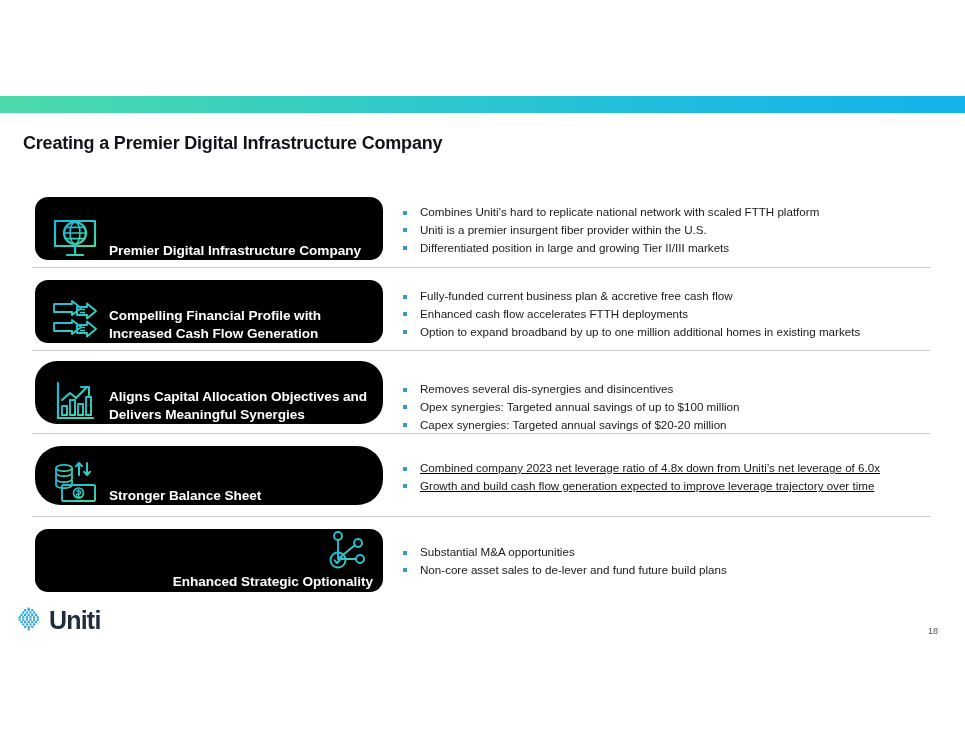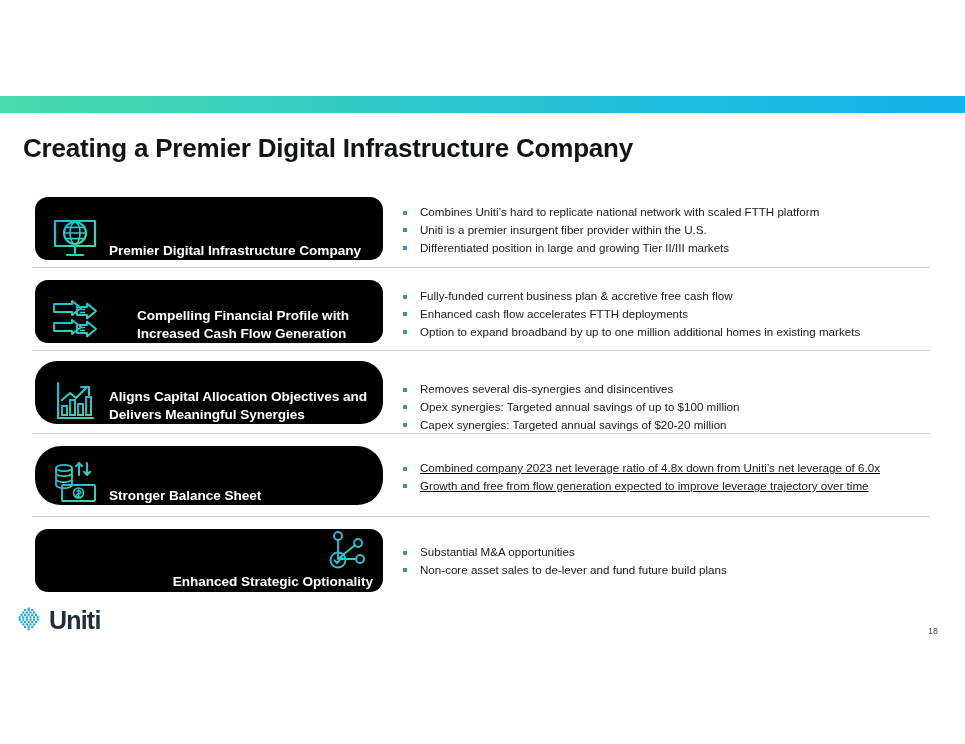--- a/index.html
+++ b/index.html
@@ -33,21 +33,21 @@
     width: 965px;
     height: 17px;
     background: linear-gradient(90deg, #4ddaab 0%, #3fd3b7 18%, #2ec7cd 45%, #20bcdd 70%, #12b2ea 100%);
   }
 
   
   #page-title {
     position: absolute;
     left: 23px;
     top: 133px;
-    font-size: 26px;
+    font-size: 18px;
     font-weight: bold;
     color: #111418;
     letter-spacing: -0.2px;
     white-space: nowrap;
   }
 
   
   .row {
     position: absolute;
     left: 0;
@@ -183,21 +183,21 @@
       </div>
       <div class="bullet">
         <span class="bullet-marker"></span>
         <span class="bullet-text">Differentiated position in large and growing Tier II/III markets</span>
       </div>
     </div>
   </div>
 
   <div class="row" style="top:267px;">
     <div class="row-sep"></div>
-    <div class="pill" style="top:13px; height:63px;gap:28px;">
+    <div class="pill" style="top:13px; height:63px;">
       <div class="pill-icon">
         <svg width="48" height="44" viewBox="0 0 48 44" fill="none">
           <defs>
             <linearGradient id="g2" x1="0" y1="0" x2="1" y2="1">
               <stop offset="0" stop-color="#17b8e0"></stop>
                 <stop offset="1" stop-color="#43d9a8"></stop>
             </linearGradient>
           </defs>
           <path d="M3 5 h18 v-3 l9 7 -9 7 v-3 h-18 z" stroke="url(#g2)" stroke-width="1.9" fill="none" stroke-linejoin="round"></path>
           <path d="M3 24 h18 v-3 l9 7 -9 7 v-3 h-18 z" stroke="url(#g2)" stroke-width="1.9" fill="none" stroke-linejoin="round"></path>
@@ -287,21 +287,21 @@
       </div>
       <div class="pill-label">Stronger Balance Sheet</div>
     </div>
     <div class="bullets" style="top:27px;text-decoration:underline;">
       <div class="bullet">
         <span class="bullet-marker"></span>
         <span class="bullet-text">Combined company 2023 net leverage ratio of 4.8x down from Uniti’s net leverage of 6.0x</span>
       </div>
       <div class="bullet">
         <span class="bullet-marker"></span>
-        <span class="bullet-text">Growth and free from flow generation expected to improve leverage trajectory over time</span>
+        <span class="bullet-text">Growth and build cash flow generation expected to improve leverage trajectory over time</span>
       </div>
     </div>
   </div>
 
   <div class="row" style="top:516px;">
     <div class="row-sep"></div>
     <div class="pill" style="top:13px; height:63px;flex-direction:column;">
       <div class="pill-icon">
         <svg width="44" height="44" viewBox="0 0 44 44" fill="none">
           <defs>

